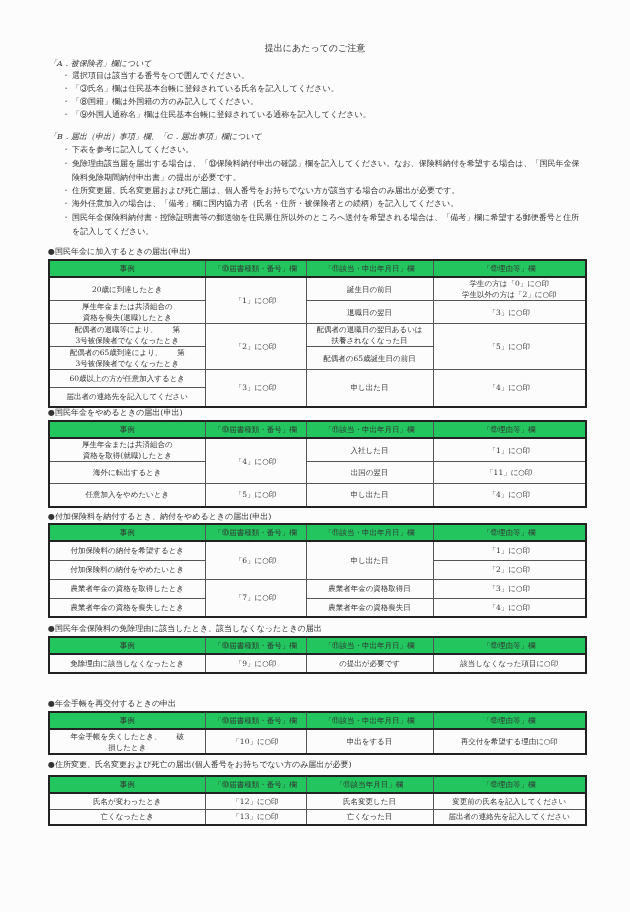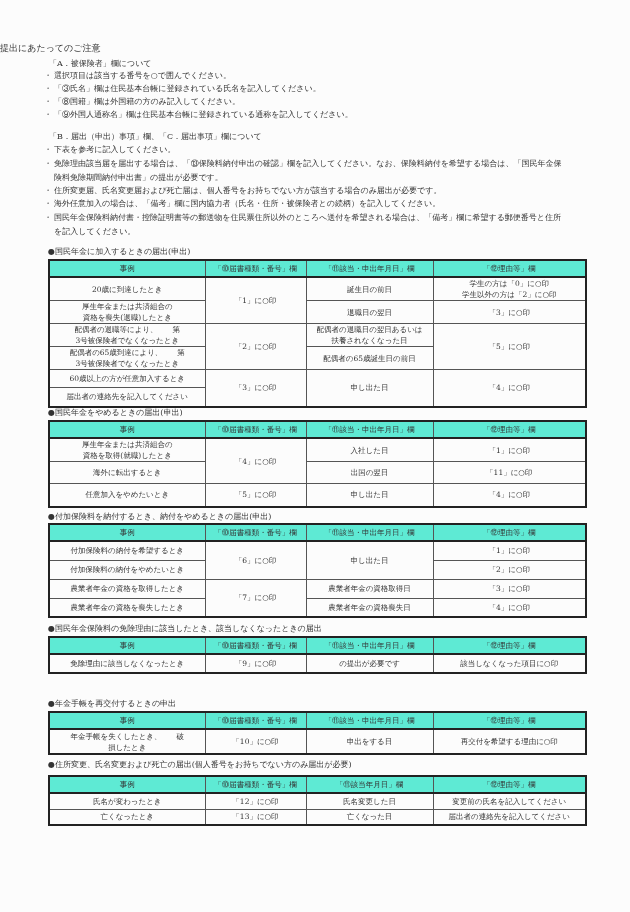--- a/index.html
+++ b/index.html
@@ -1,36 +1,36 @@
 <!DOCTYPE html>
 <html><head>
 <meta charset="utf-8">
 <style>
   html, body { margin:0; padding:0; }
   body {
     width:630px; height:912px; background:#fcfcfc; position:relative; overflow:hidden;
     font-family:"DejaVu Serif", "Liberation Serif", serif; color:#333; font-size:8px;
   }
   .abs { position:absolute; white-space:nowrap; }
-  .title { left:0; width:630px; top:42px; font-size:9px; }
-  .sec-head { left:49px; font-size:8px; }
-  .bullet { left:44px; font-size:8px; line-height:13.5px; white-space:normal; width:525px; }
+  .title { left:0; width:630px; top:42px; text-align:center; font-size:9px; }
+  .sec-head { left:49px; font-size:8px;font-style:italic; }
+  .bullet { left:62px; font-size:8px; line-height:13.5px; white-space:normal; width:525px; }
   .bullet .dot { display:inline-block; width:10px; }
   .bullet .cont { padding-left:10px; display:block; }
   .caption { left:48px; font-size:8px; }
 
   table.grid {
     position:absolute; left:48px; width:537px; border-collapse:collapse;
     border:2px solid #222; table-layout:fixed; font-size:7.5px; color:#333;
   }
   table.grid th, table.grid td {
     border:1px solid #555; text-align:center; vertical-align:middle; padding:0 2px; line-height:11px;
     overflow:hidden;
   }
-  table.grid th { background:#5eead4; font-weight:normal; border-bottom:2px solid #222; }
+  table.grid th { background:#22c55e; font-weight:normal; border-bottom:2px solid #222; }
   col.c1 { width:156px; } col.c2 { width:101px; } col.c3 { width:127px; } col.c4 { width:153px; }
 </style>
 </head>
 <body>
 
 <div class="abs title">提出にあたってのご注意</div>
 
 <div class="abs sec-head" style="top:58px">「A．被保険者」欄について</div>
 <div class="abs bullet" style="top:69px"><span class="dot">・</span><span>選択項目は該当する番号を○で囲んでください。</span></div>
 <div class="abs bullet" style="top:82px"><span class="dot">・</span><span>「③氏名」欄は住民基本台帳に登録されている氏名を記入してください。</span></div>

